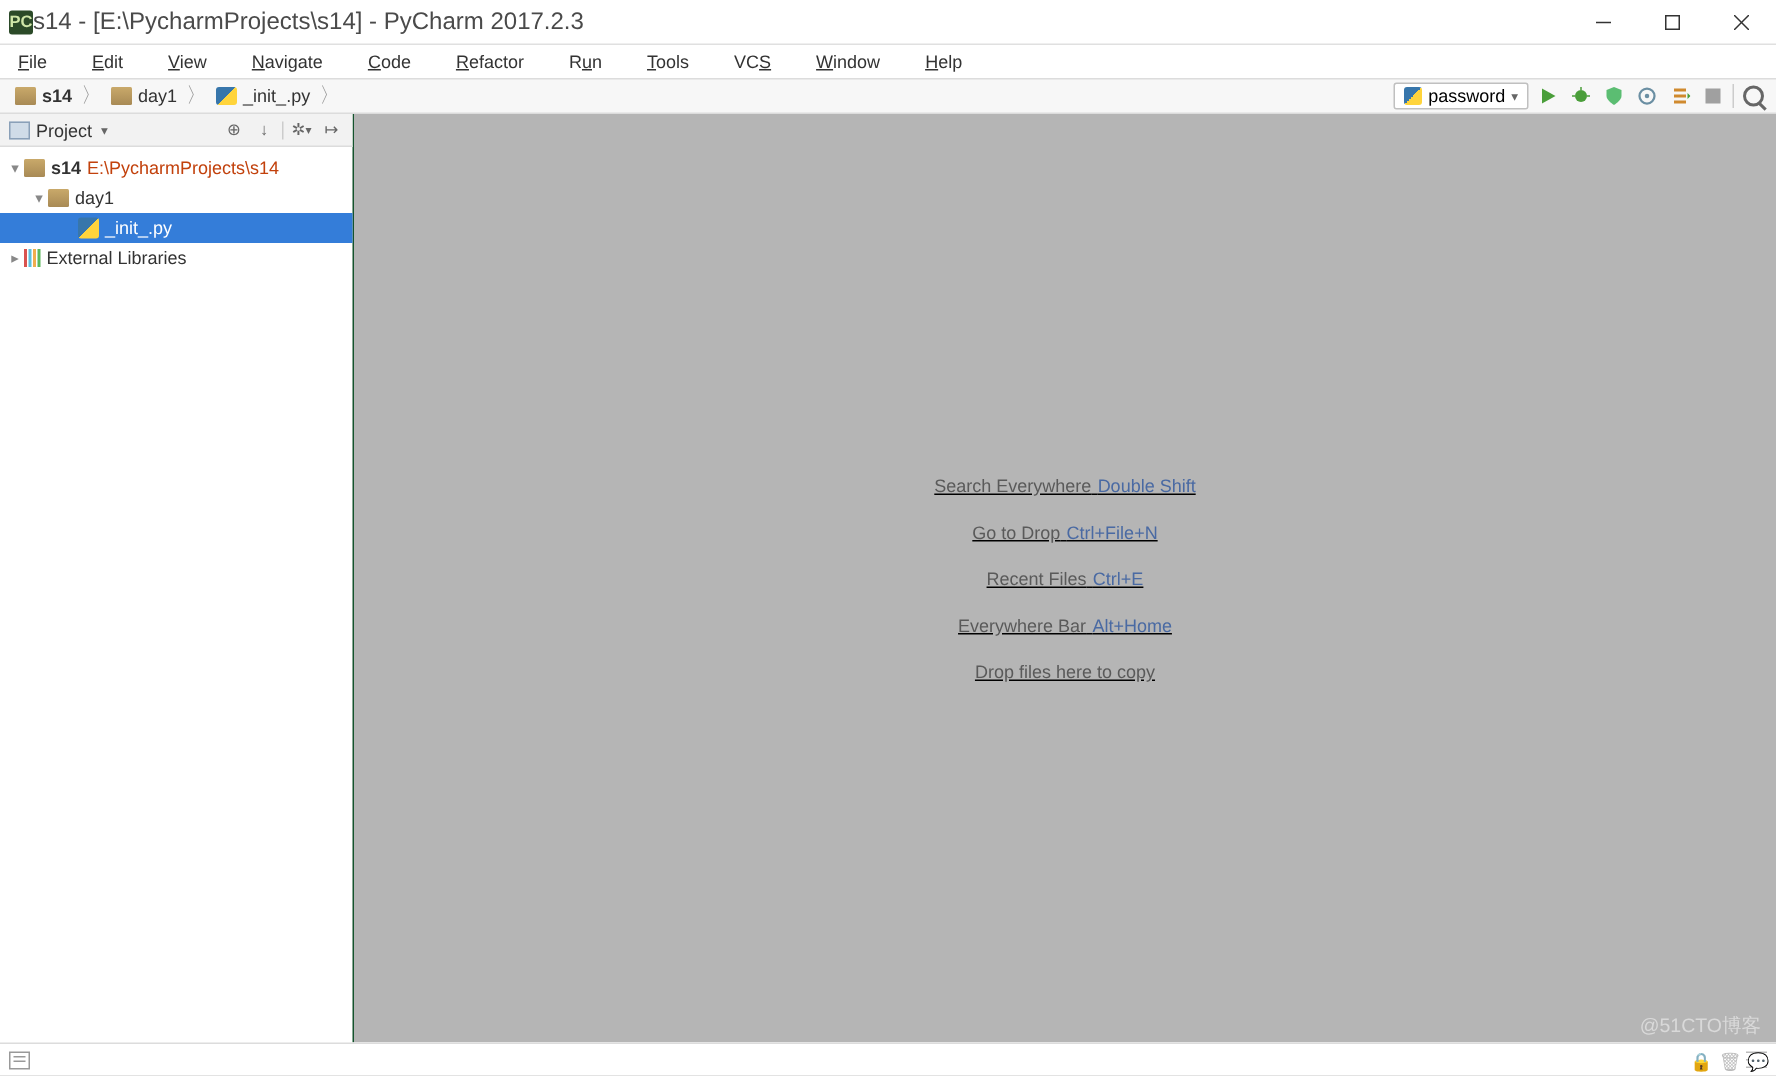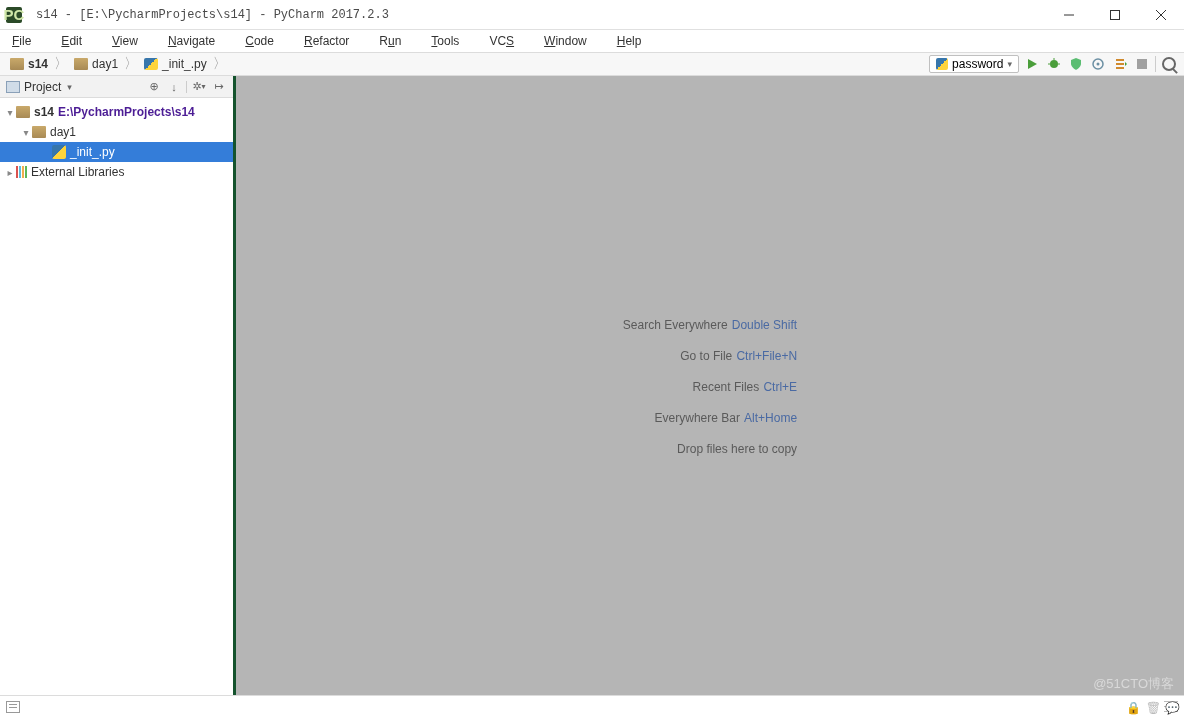--- a/index.html
+++ b/index.html
@@ -1,20 +1,20 @@
 <!DOCTYPE html>
 <html><head>
 <meta charset="utf-8">
 <style>
 * { box-sizing: border-box; margin: 0; padding: 0; font-family: "Segoe UI", Tahoma, sans-serif; font-size: 12px; }
 body { width: 1184px; height: 717px; background: #fff; overflow: hidden; position: relative; }
 
 .titlebar { height: 30px; display: flex; align-items: center; padding-left: 6px; border-bottom: 1px solid #e0e0e0; background: #fff; }
-.titlebar .app-icon { width: 16px; height: 16px; background: #2b4a28; color:#cfe6a8; display:flex; align-items:center; justify-content:center; font-size:15px; font-weight:bold; margin-right:14px; border-radius:2px;}
-.titlebar .title { color: #4a4a4a; font-size: 12px; font-family: Liberation Mono, monospace; }
+.titlebar .app-icon { width: 16px; height: 16px; background: #2b4a28; color:#cfe6a8; display:flex; align-items:center; justify-content:center; font-size:11px; font-weight:bold; margin-right:0; border-radius:2px;}
+.titlebar .title { color: #4a4a4a; font-size: 16px; }
 .winbtns { margin-left: auto; display: flex; }
 .winbtn { width: 46px; height: 30px; display:flex; align-items:center; justify-content:center; color:#333; }
 .winbtn svg { width:10px; height:10px; }
 
 .menubar { height: 22px; display: flex; align-items: center; padding: 0 6px; gap: 18px; background:#fff; }
 .menuitem { padding: 2px 6px; color: #333; cursor: default; }
 .menuitem .u { text-decoration: underline; }
 
 .navbar { height: 24px; background: #f7f7f7; border-top:1px solid #dcdcdc; border-bottom:1px solid #dcdcdc; display:flex; align-items:center; padding: 0 6px; }
 .crumb { display:flex; align-items:center; padding: 0 4px; color:#333; }
@@ -28,38 +28,38 @@
 .tbtn { width:18px; height:18px; display:flex; align-items:center; justify-content:center; }
 .play { color:#4a9e3a; }
 .bug { color:#4a9e3a; }
 .cov { color:#5bbd72; }
 .tgt { color:#6b8fa3; }
 .stop { width:10px; height:10px; background:#a0a0a0; }
 .search-ic { width:14px; height:14px; border:2px solid #666; border-radius:50%; position:relative; }
 .search-ic::after { content:""; position:absolute; width:6px; height:2px; background:#666; bottom:-3px; right:-4px; transform:rotate(45deg); }
 
 .main { display:flex; height: calc(717px - 30px - 22px - 24px - 22px); }
-.sidebar { width: 236px; background:#fff; border-right:3px solid #14532d; display:flex; flex-direction:column; }
+.sidebar { width: 236px; background:#fff; border-right:1px solid #14532d; display:flex; flex-direction:column; }
 .toolwin-hdr { height:22px; background:#f2f2f2; border-bottom:1px solid #dcdcdc; display:flex; align-items:center; padding:0 6px; gap:4px; }
 .toolwin-hdr .proj-ic { width:14px; height:12px; border:1px solid #8aa0b8; background:#d0dce8; }
 .toolwin-hdr .title { color:#333; }
 .toolwin-hdr .dd { color:#666; font-size:9px; margin-left:2px;}
 .toolwin-hdr .spacer { flex:1; }
 .toolwin-hdr .hbtn { width:16px; height:16px; display:flex; align-items:center; justify-content:center; color:#666; font-size:11px;}
 .tree { padding-top:4px; }
 .tree-row { height:20px; display:flex; align-items:center; padding-left:4px; color:#333; white-space:nowrap;}
 .tree-row.sel { background:#347dd9; color:#fff; }
 .arrow { width:12px; text-align:center; color:#888; font-size:10px;}
-.muted { color:#4c1d95; margin-left:4px;font-weight:bold; }
+.muted { color:#c2410c; margin-left:4px; }
 .lib-ic { display:inline-flex; gap:1px; margin-right:4px;}
 .lib-ic span { width:2px; height:12px; }
 .lib1{background:#d9534f;} .lib2{background:#5bc0de;} .lib3{background:#f0ad4e;} .lib4{background:#5cb85c;}
 
 .editor-empty { flex:1; background:#b5b5b5; display:flex; align-items:center; justify-content:center; }
-.tips { text-align:right; }
+.tips { text-align:center;text-decoration:underline; }
 .tip { font-size:15px; color:#5a5a5a; margin: 14px 0; }
 .tip .sc { color:#4a6aa3; }
 
 .statusbar { position:absolute; bottom:0; left:0; right:0; height:22px; border-top:1px solid #dcdcdc; background:#fff; display:flex; align-items:center; padding:0 6px; color:#333;}
 .statusbar .ic { width:14px; height:12px; border:1px solid #999; margin-right:6px; position:relative;}
 .statusbar .ic::before { content:""; position:absolute; left:2px; right:2px; top:2px; height:1px; background:#999;}
 .statusbar .ic::after { content:""; position:absolute; left:2px; right:2px; top:5px; height:1px; background:#999;}
 .statusbar .right { margin-left:auto; display:flex; align-items:center; gap:6px; color:#999;}
 .line { width:14px; height:14px; display:flex; flex-direction:column; justify-content:space-around;}
 .line span{ height:1px; background:#bbb;}
@@ -210,21 +210,21 @@
             <span class="lib4"></span>
           </span>
         <span>External Libraries</span>
       </div>
     </div>
   </div>
 
   <div class="editor-empty">
     <div class="tips">
       <div class="tip"><span>Search Everywhere</span> <span class="sc">Double Shift</span></div>
-      <div class="tip"><span>Go to File</span> <span class="sc">Ctrl+File+N</span></div>
+      <div class="tip"><span>Go to Drop</span> <span class="sc">Ctrl+File+N</span></div>
       <div class="tip"><span>Recent Files</span> <span class="sc">Ctrl+E</span></div>
       <div class="tip"><span>Everywhere Bar</span> <span class="sc">Alt+Home</span></div>
       <div class="tip"><span>Drop files here to copy</span></div>
     </div>
   </div>
 </div>
 
 <div class="statusbar">
   <div class="ic"></div>
   <div class="right">

